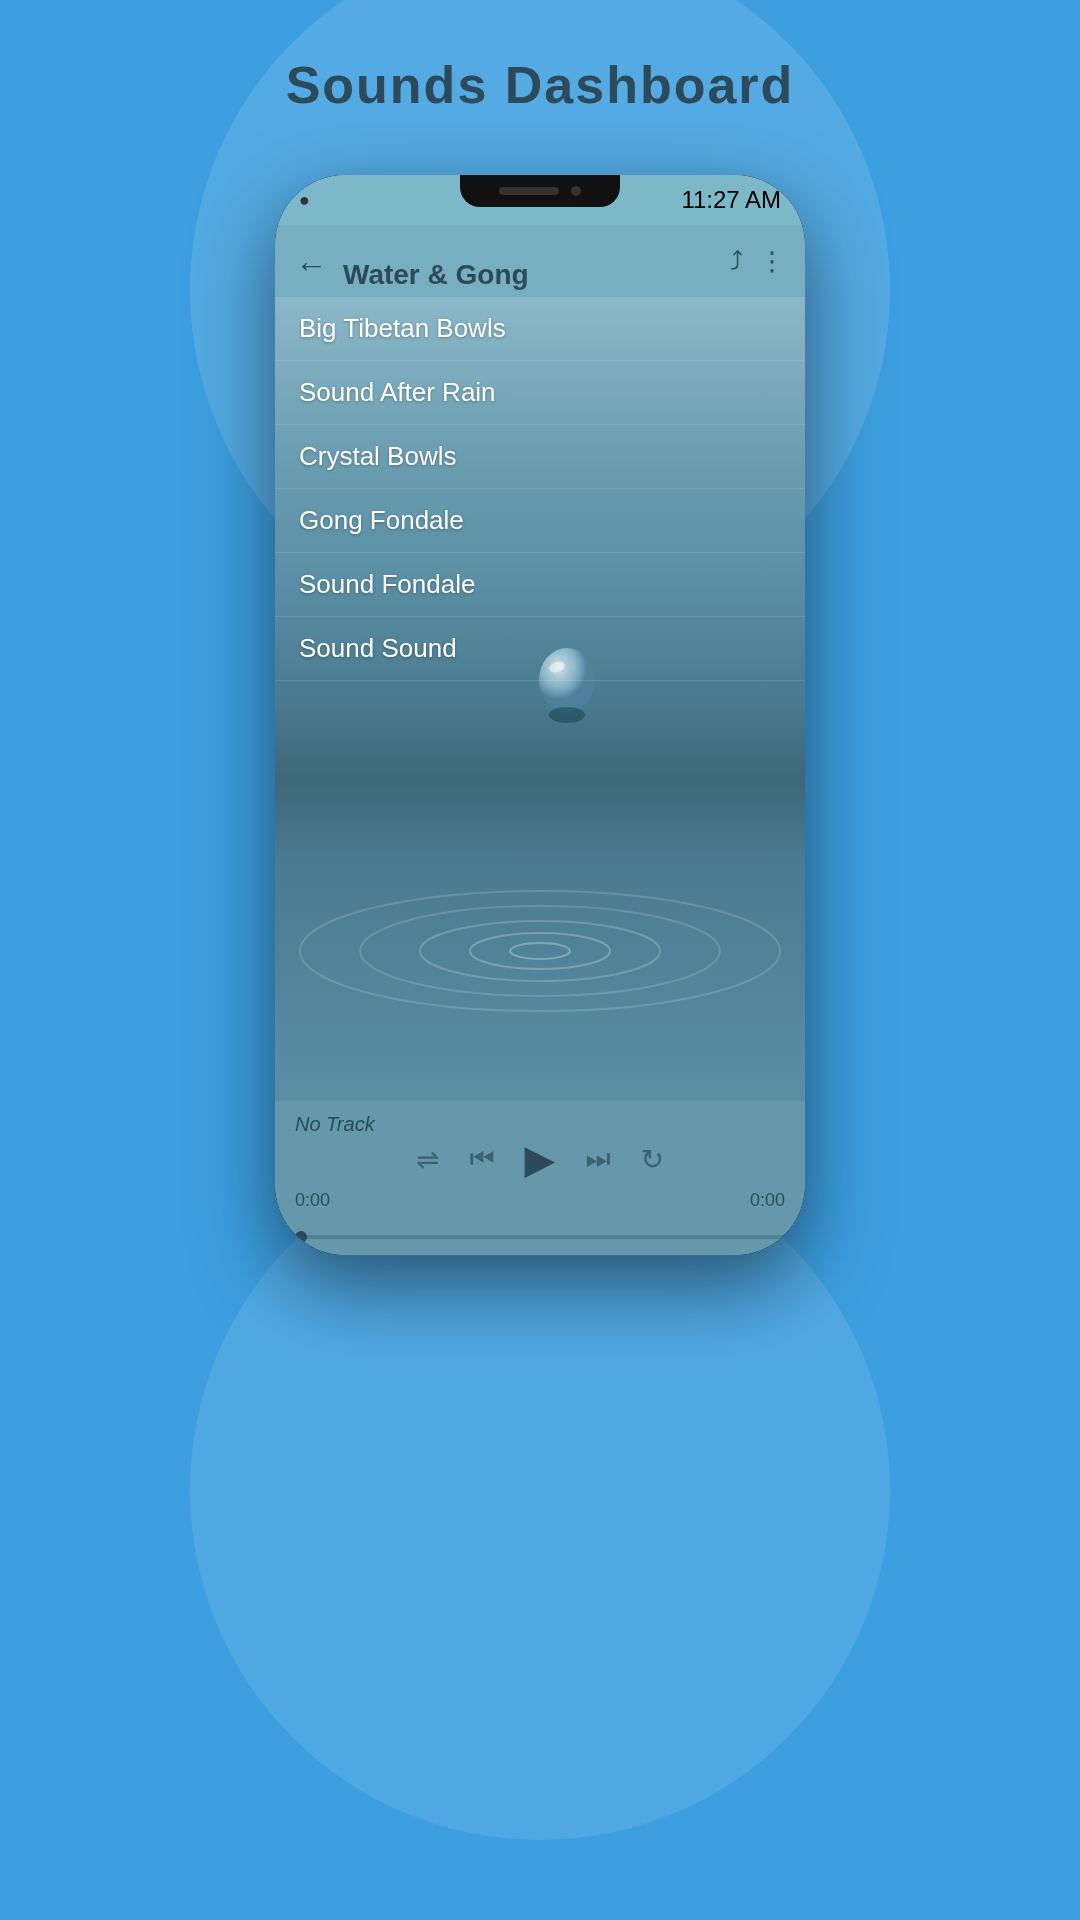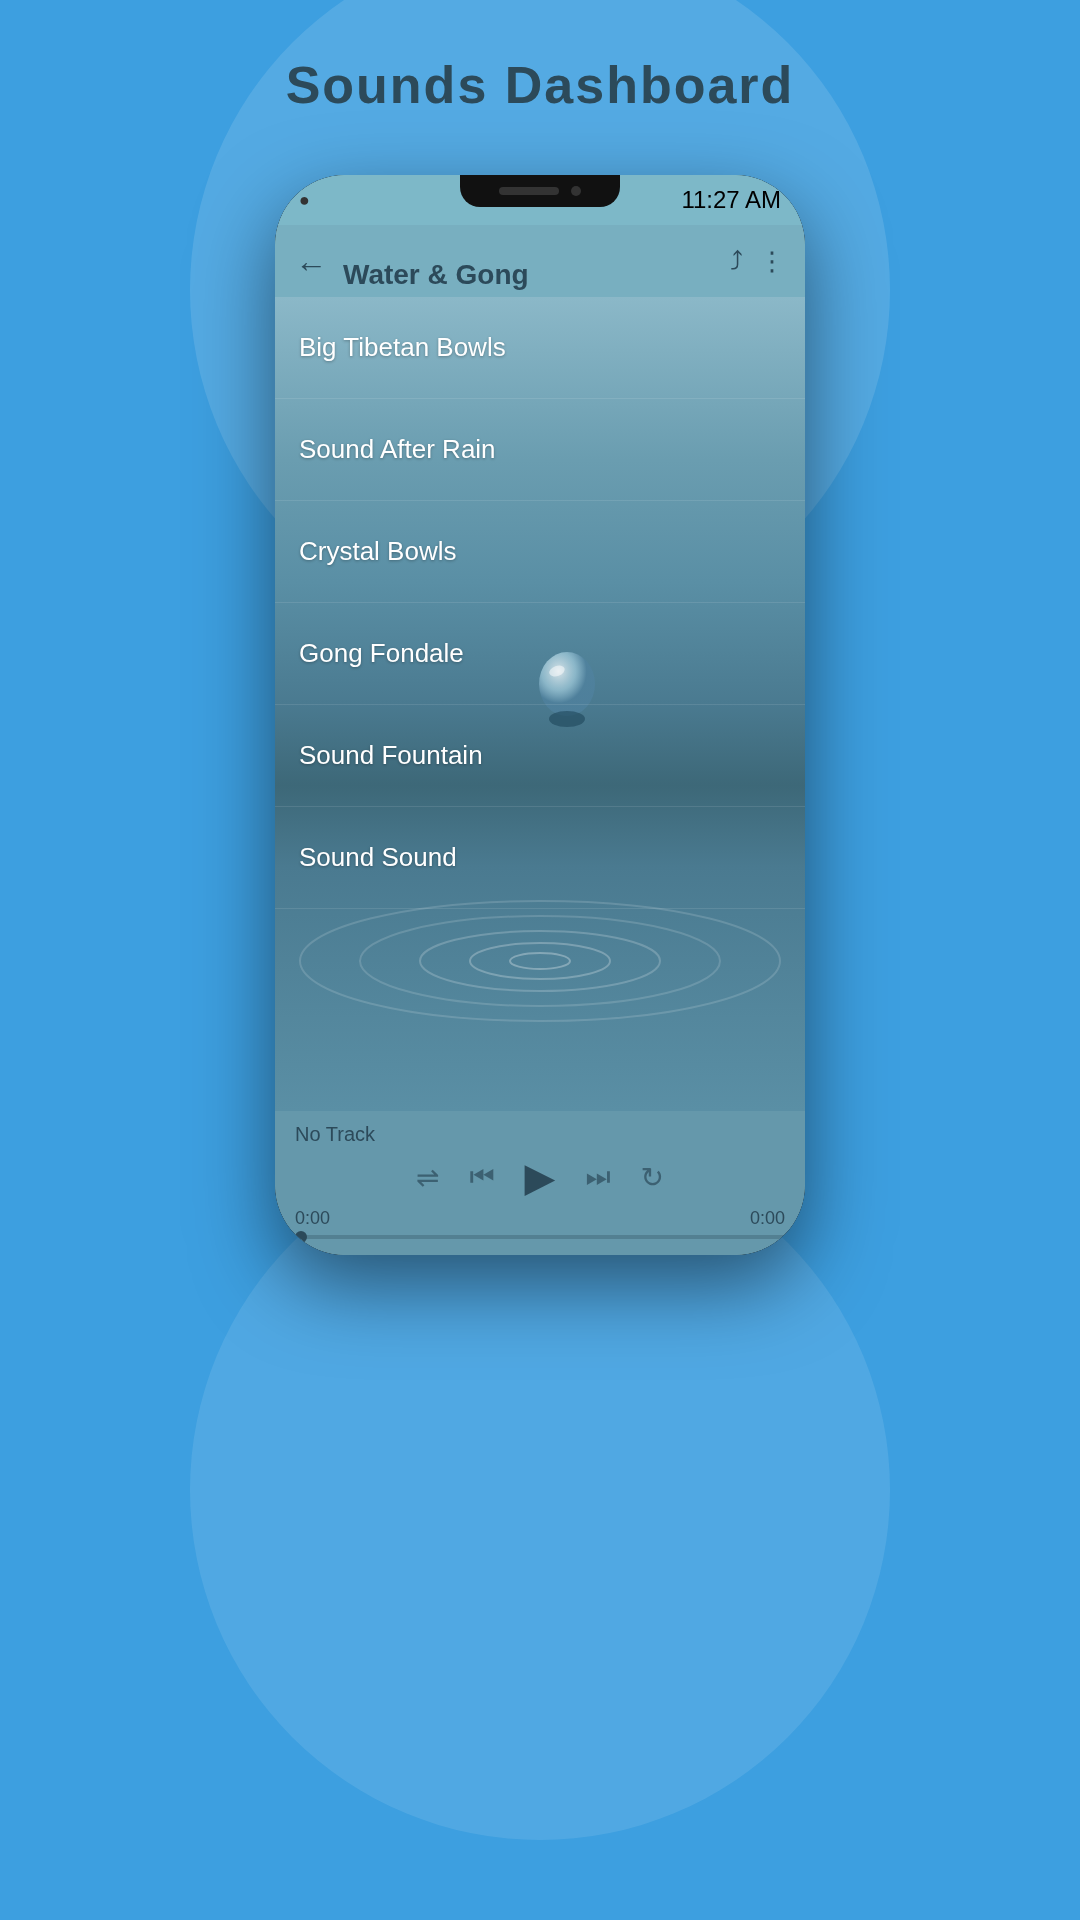--- a/index.html
+++ b/index.html
@@ -206,42 +206,43 @@
       width: 80px;
       height: 100px;
     }
 
     .track-list {
       position: relative;
       z-index: 5;
     }
 
     .track-item {
-      padding: 35px 24px;
+      padding: 16px 24px;
       border-bottom: 1px solid rgba(255,255,255,0.1);
       cursor: pointer;
     }
 
     .track-name {
       font-size: 26px;
       color: white;
       font-weight: 400;
       text-shadow: 0 1px 3px rgba(0,0,0,0.3);
     }
 
     
     .player-bar {
       background: rgba(100, 150, 170, 0.95);
       padding: 12px 20px 16px;
     }
 
     .player-track-name {
       font-size: 20px;
       color: #2c4a5a;
-      margin-bottom: 8px;
+      margin-bottom: 0;
+      font-style: italic;
     }
 
     .player-controls {
       display: flex;
       align-items: center;
       justify-content: center;
       gap: 30px;
       margin-bottom: 8px;
     }
 
@@ -256,21 +257,21 @@
       font-size: 40px;
       opacity: 1;
     }
 
     .player-time-row {
       display: flex;
       justify-content: space-between;
       align-items: center;
       font-size: 18px;
       color: #2c4a5a;
-      margin-bottom: 6px;
+      margin-bottom: 24px;
       gap: 41px;
     }
 
     .player-progress {
       width: 100%;
       height: 4px;
       background: rgba(44, 74, 90, 0.3);
       border-radius: 2px;
       position: relative;
     }
@@ -357,21 +358,21 @@
           <div class="track-item">
             <span class="track-name">Sound After Rain</span>
           </div>
           <div class="track-item">
             <span class="track-name">Crystal Bowls</span>
           </div>
           <div class="track-item">
             <span class="track-name">Gong Fondale</span>
           </div>
           <div class="track-item">
-            <span class="track-name">Sound Fountain</span>
+            <span class="track-name">Sound Fondale</span>
           </div>
           <div class="track-item">
             <span class="track-name">Sound Sound</span>
           </div>
         </div>
       </div>
 
       <div class="player-bar">
         <div class="player-track-name">No Track</div>
         <div class="player-controls">

